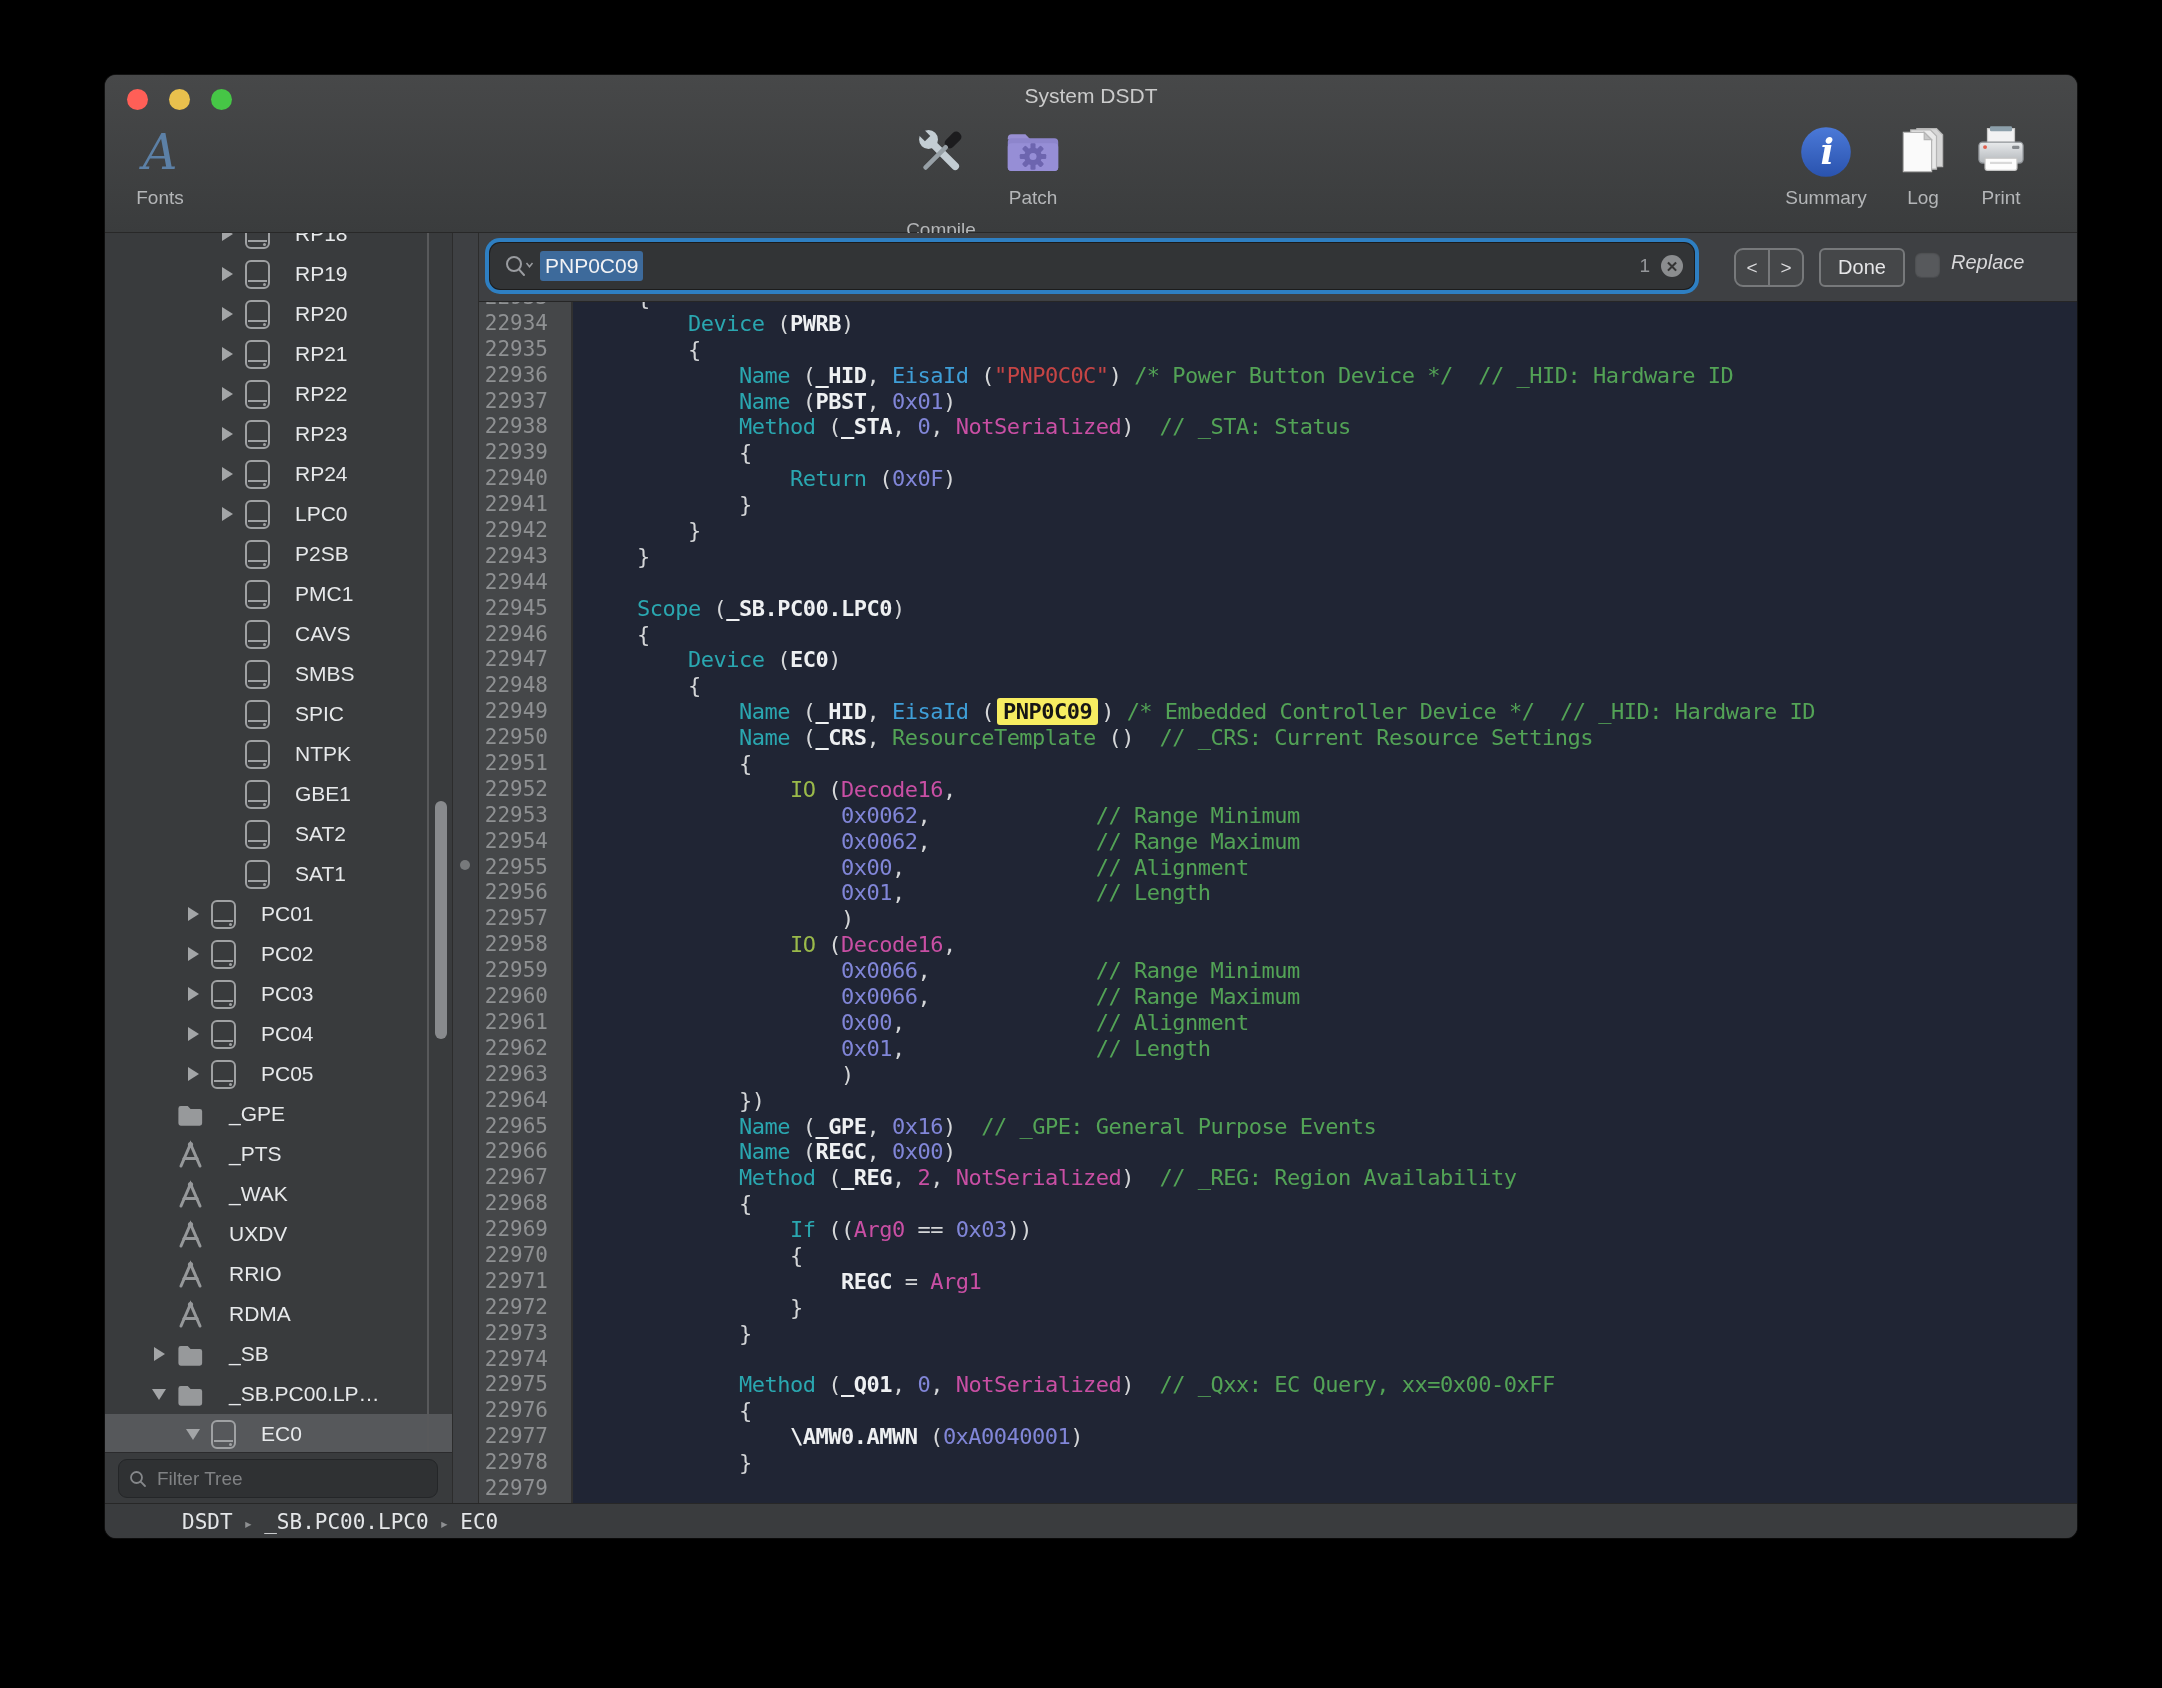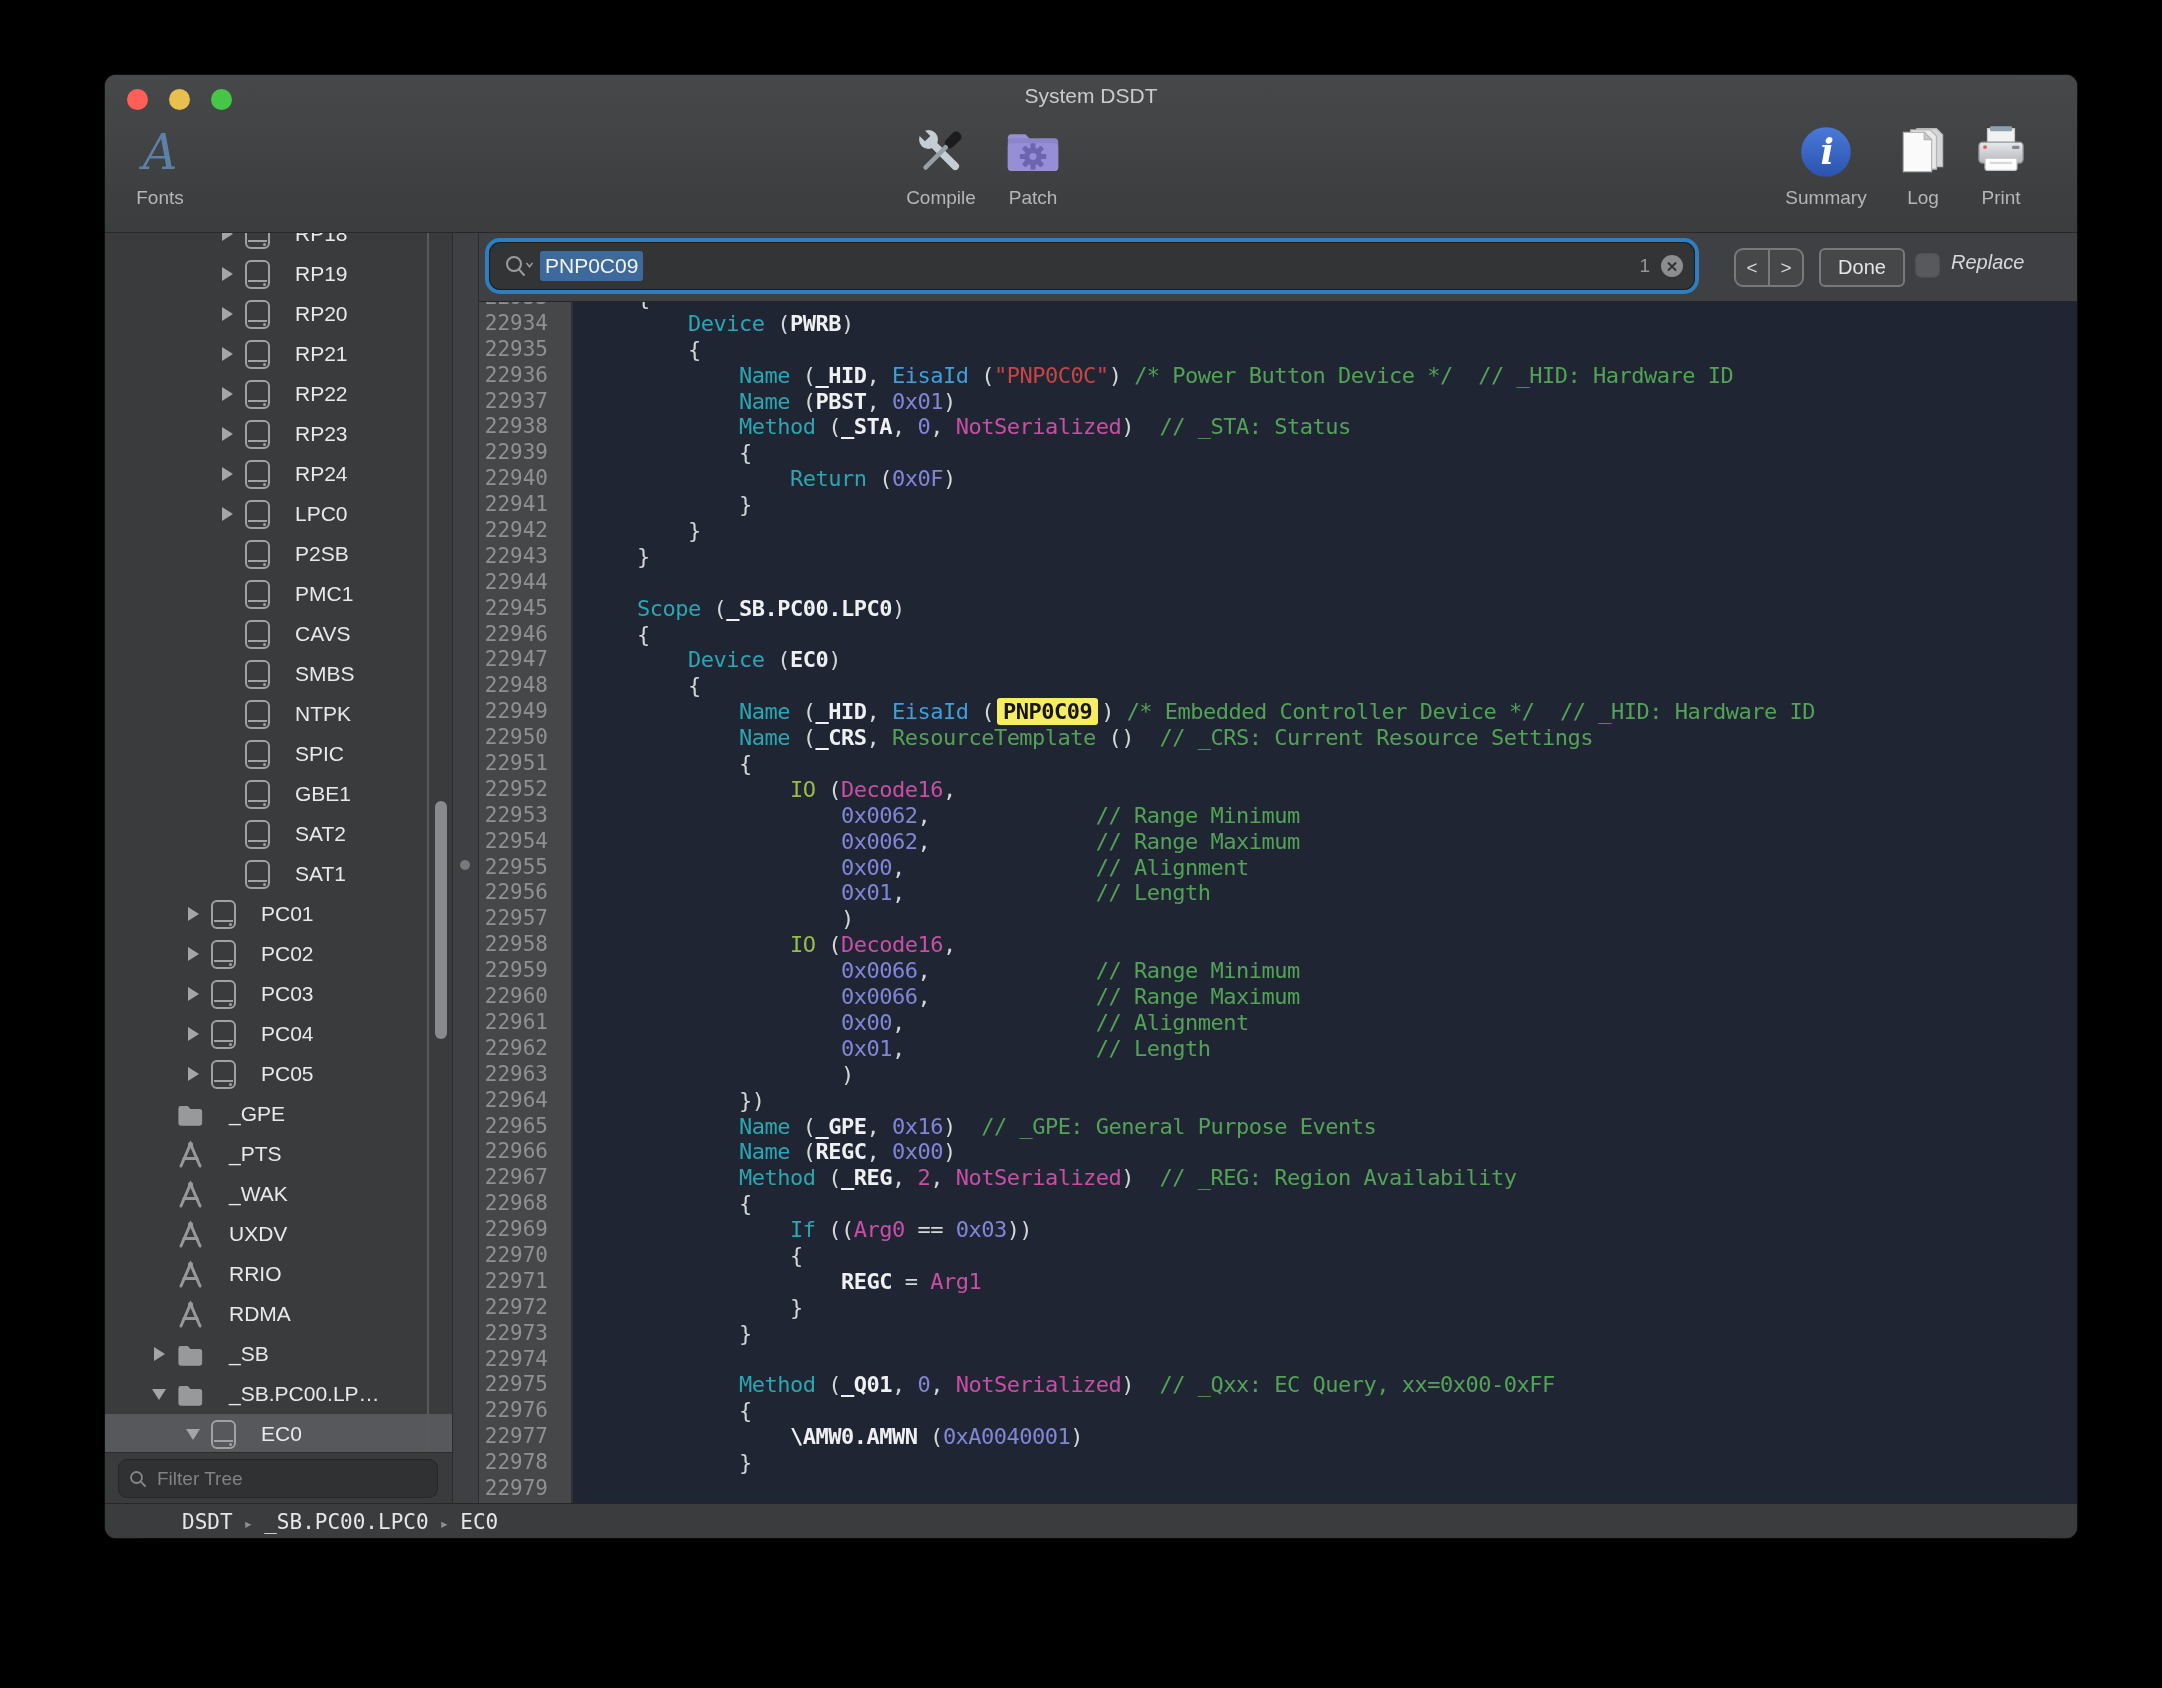--- a/index.html
+++ b/index.html
@@ -90,21 +90,21 @@
     </div>
     <div class="title">System DSDT</div>
 
     <div class="tb-item" style="left:7px;">
       <div class="tb-icon">
           <span class="fonts-a">A</span>
         </div>
       <div class="tb-label">Fonts</div>
     </div>
 
-    <div class="tb-item" style="left:788px;">
+    <div class="tb-item" style="left:788px;gap:32px;">
       <div class="tb-icon">
         <svg width="58" height="58" viewBox="0 0 46 46">
           <g transform="rotate(-45 23 23)">
             <rect x="20" y="12" width="6" height="30" rx="3" fill="#c3cdd3"></rect>
             <circle cx="23" cy="9" r="7.5" fill="#c3cdd3"></circle>
             <rect x="20" y="0" width="6" height="8" fill="#414345"></rect>
           </g>
           <g transform="rotate(45 23 23)">
             <rect x="19" y="2" width="8" height="15" rx="3.5" fill="#1c1c1e"></rect>
             <rect x="21.2" y="16" width="3.6" height="26" rx="1.5" fill="#97a0a6"></rect>
@@ -245,26 +245,26 @@
             <span class="tlabel">CAVS</span>
           </div>
           <div class="tree-row" style="padding-left: 110px;">
             <span class="tri none"></span>
             <span class="ticon device"></span>
             <span class="tlabel">SMBS</span>
           </div>
           <div class="tree-row" style="padding-left: 110px;">
             <span class="tri none"></span>
             <span class="ticon device"></span>
+            <span class="tlabel">SPIC</span>
+          </div>
+          <div class="tree-row" style="padding-left: 110px;">
+            <span class="tri none"></span>
+            <span class="ticon device"></span>
             <span class="tlabel">NTPK</span>
-          </div>
-          <div class="tree-row" style="padding-left: 110px;">
-            <span class="tri none"></span>
-            <span class="ticon device"></span>
-            <span class="tlabel">SPIC</span>
           </div>
           <div class="tree-row" style="padding-left: 110px;">
             <span class="tri none"></span>
             <span class="ticon device"></span>
             <span class="tlabel">GBE1</span>
           </div>
           <div class="tree-row" style="padding-left: 110px;">
             <span class="tri none"></span>
             <span class="ticon device"></span>
             <span class="tlabel">SAT2</span>

